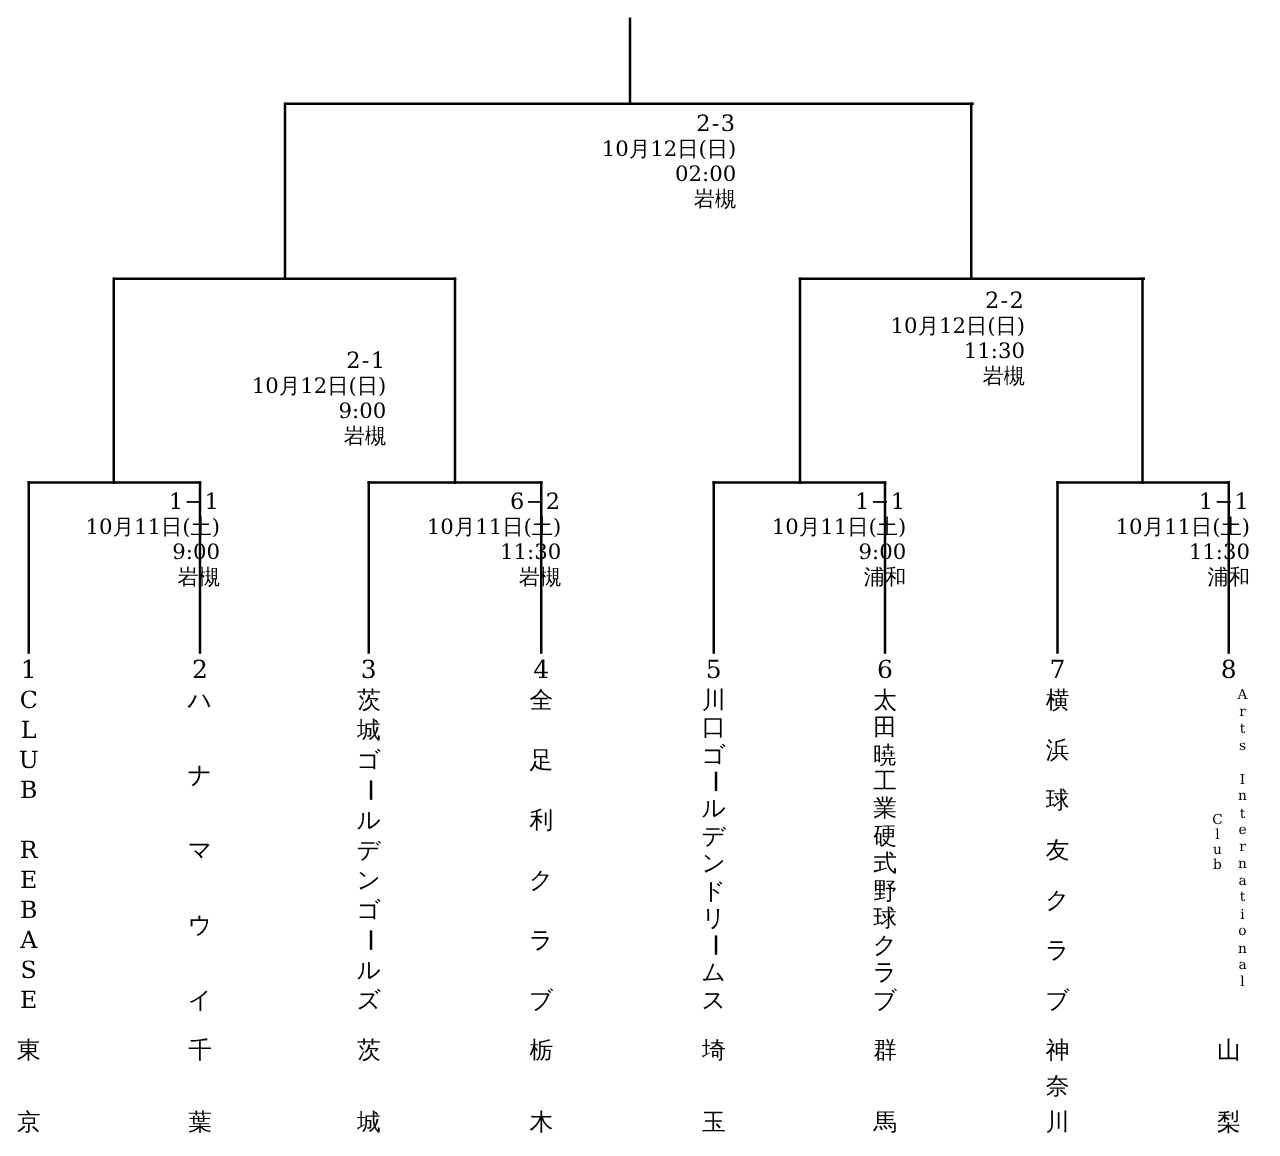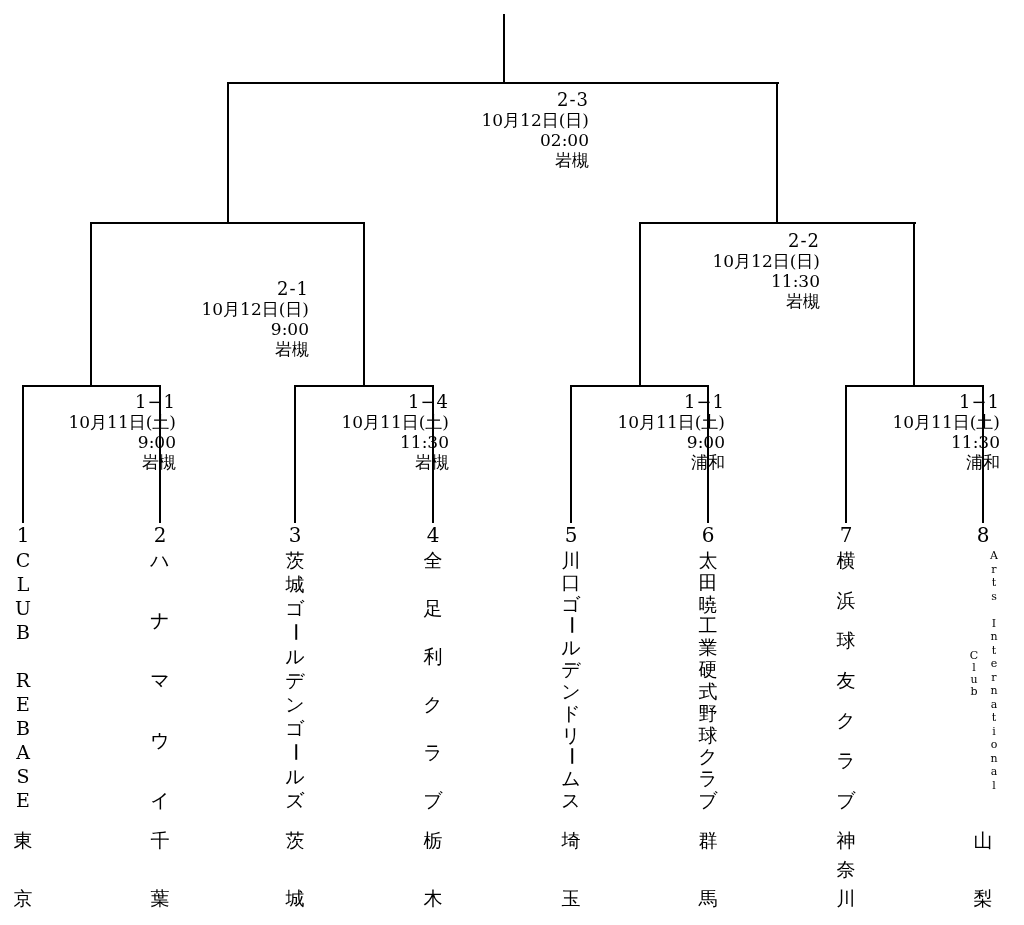--- a/index.html
+++ b/index.html
@@ -149,21 +149,21 @@
   </div>
 
   <div class="match" style="left:6px; top:392px;">
     <div class="mid">1−1</div>
     <div>10月11日(土)</div>
     <div>9:00</div>
     <div>岩槻</div>
   </div>
 
   <div class="match" style="left:279px; top:392px;">
-    <div class="mid">1−4</div>
+    <div class="mid">6−2</div>
     <div>10月11日(土)</div>
     <div>11:30</div>
     <div>岩槻</div>
   </div>
 
   <div class="match" style="left:555px; top:392px;">
     <div class="mid">1−1</div>
     <div>10月11日(土)</div>
     <div>9:00</div>
     <div>浦和</div>

